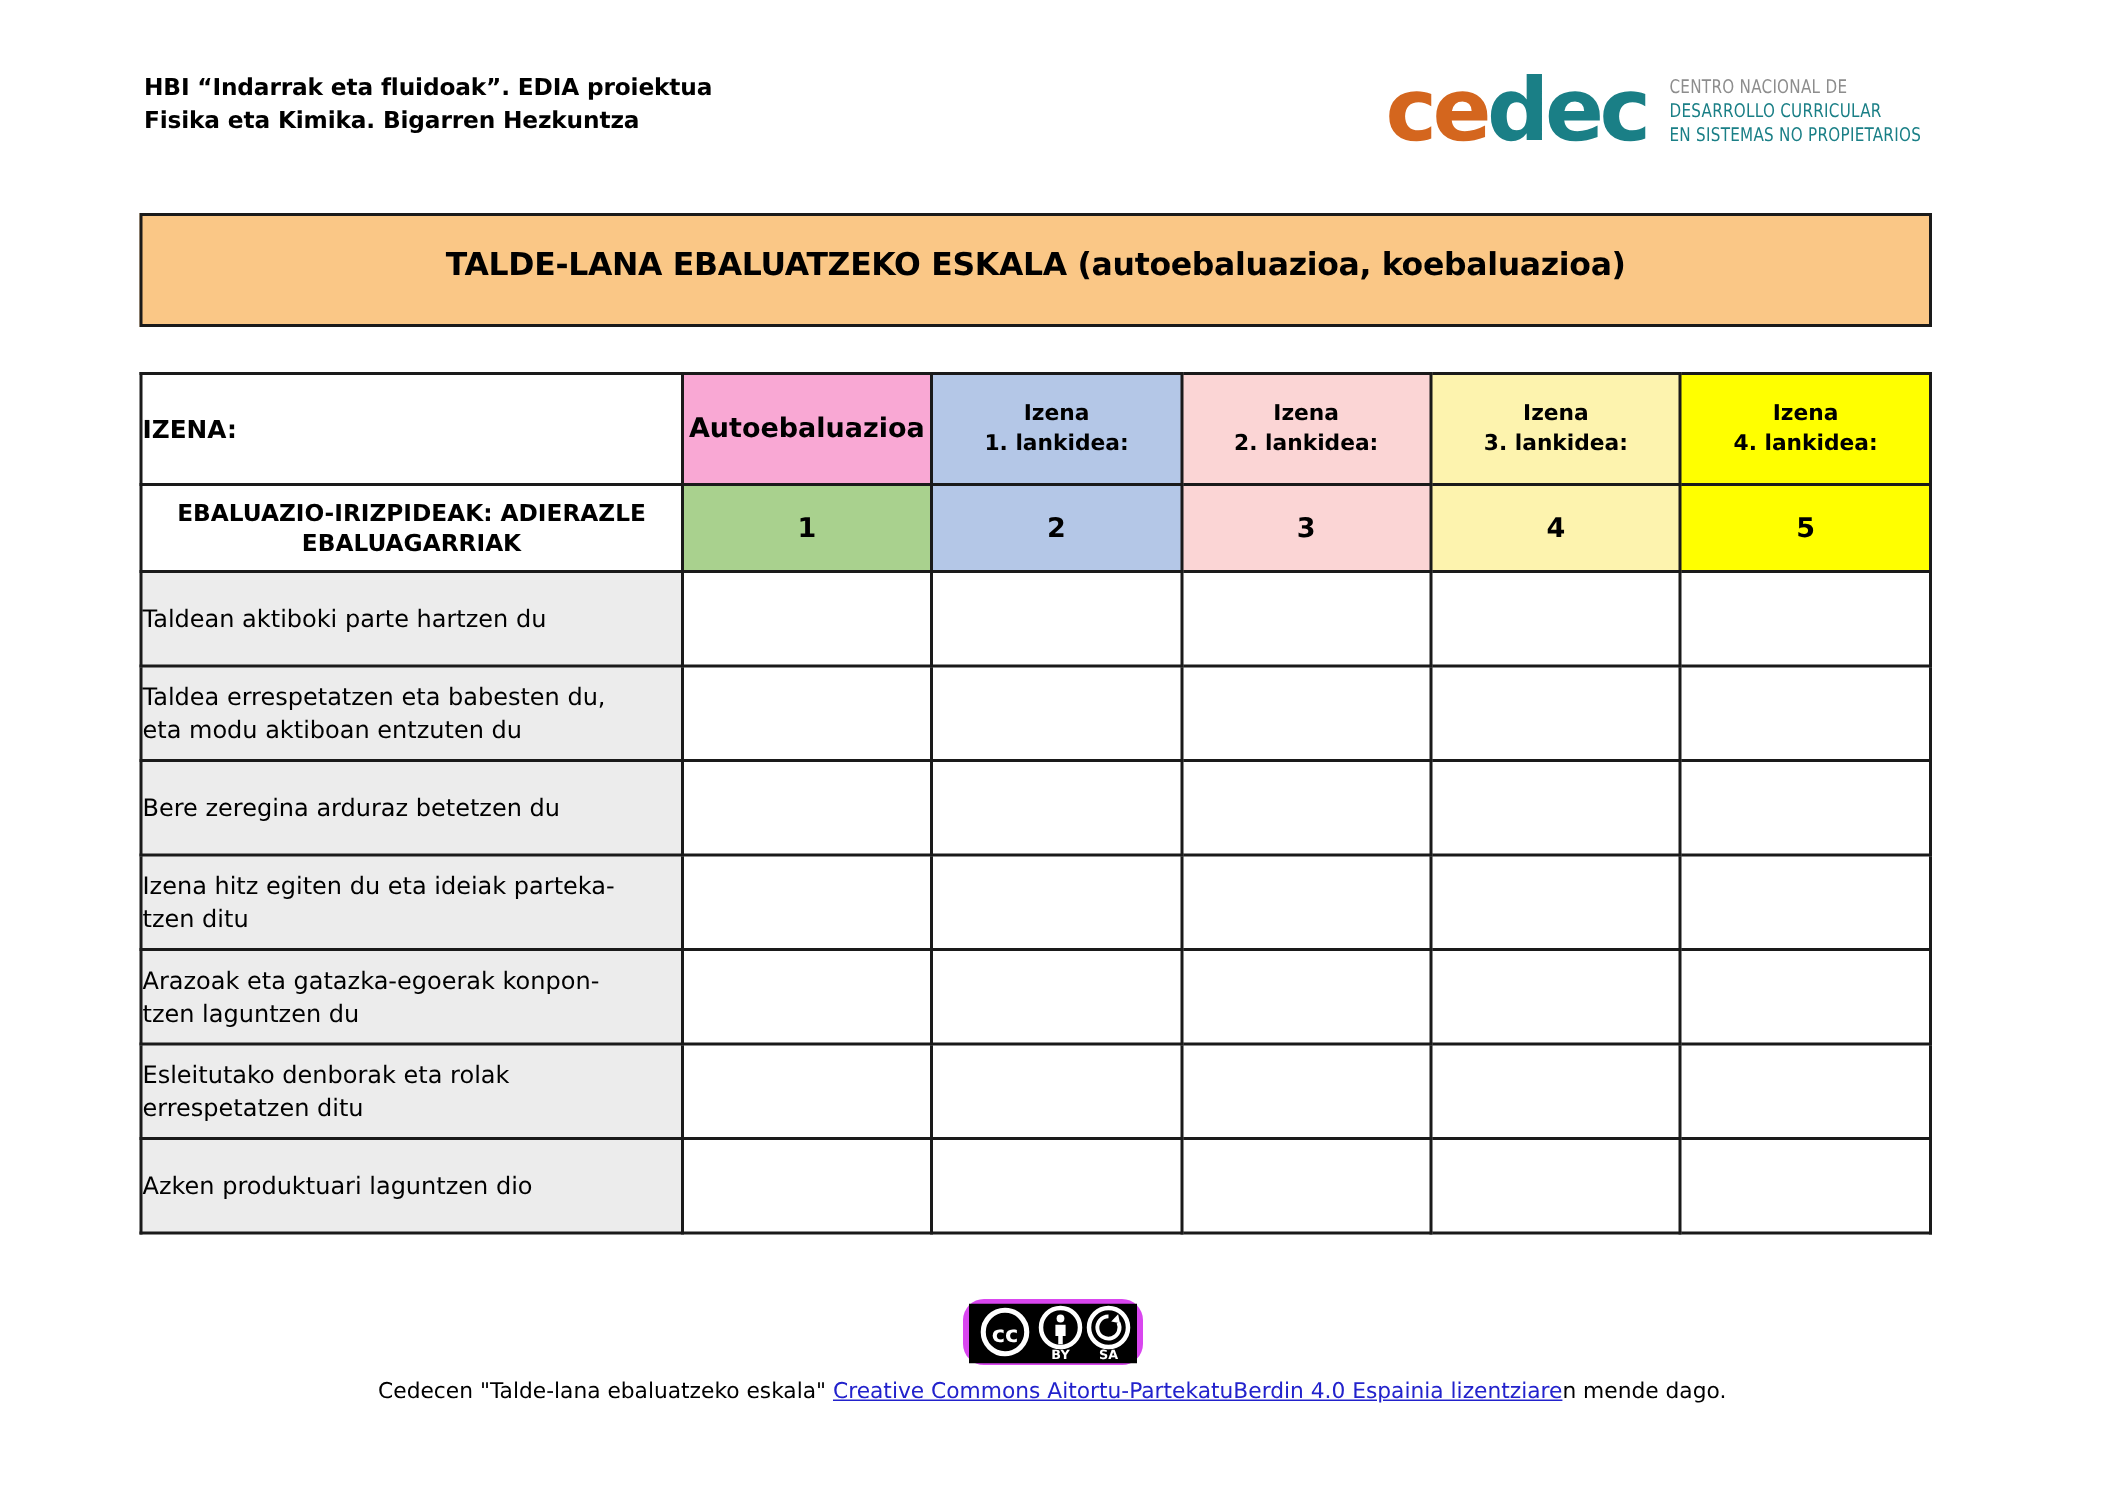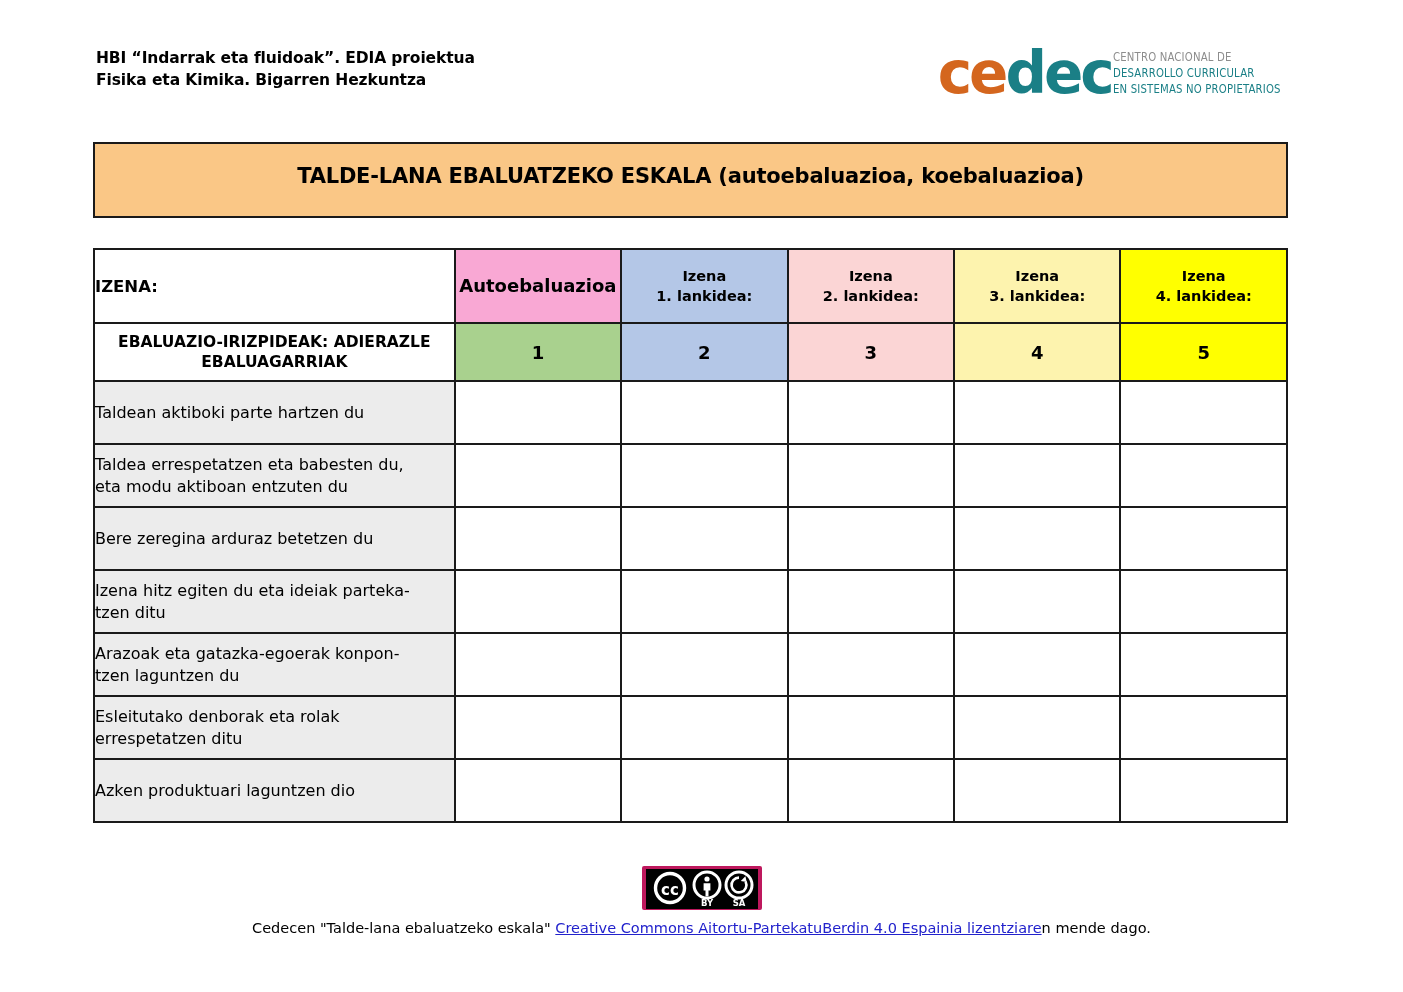--- a/index.html
+++ b/index.html
@@ -29,22 +29,22 @@
     font-weight: bold;
     line-height: 1.45;
     letter-spacing: -0.1px;
     white-space: pre-line;
   }
   .logo-block {
     position: absolute;
     right: 8px;
     top: 2px;
     display: flex;
-    align-items: flex-start;
-    gap: 1px;
+    align-items: flex-end;
+    gap: 15px;
   }
   .logo-word {
     font-family: "DejaVu Sans", "Liberation Sans", sans-serif;
     font-size: 58px;
     font-weight: bold;
     letter-spacing: -3px;
     line-height: 0.85;
   }
   .logo-word .c1 { color: #d4661e; }
   .logo-word .c2 { color: #1a7f86; }
@@ -152,23 +152,23 @@
   
   .footer {
     position: absolute;
     left: 0;
     right: 0;
     top: 866px;
     text-align: center;
   }
   .cc-badge {
     display: inline-block;
-    background: #be185d;
+    background: #d946ef;
     padding: 3px 4px 1px 4px;
-    border-radius: 2px;
+    border-radius: 14px;
     line-height: 0;
   }
   .footer-line {
     margin-top: 7px;
     font-size: 14.5px;
     color: #000000;
   }
   .footer-link {
     color: #2222cc;
     text-decoration: underline;

